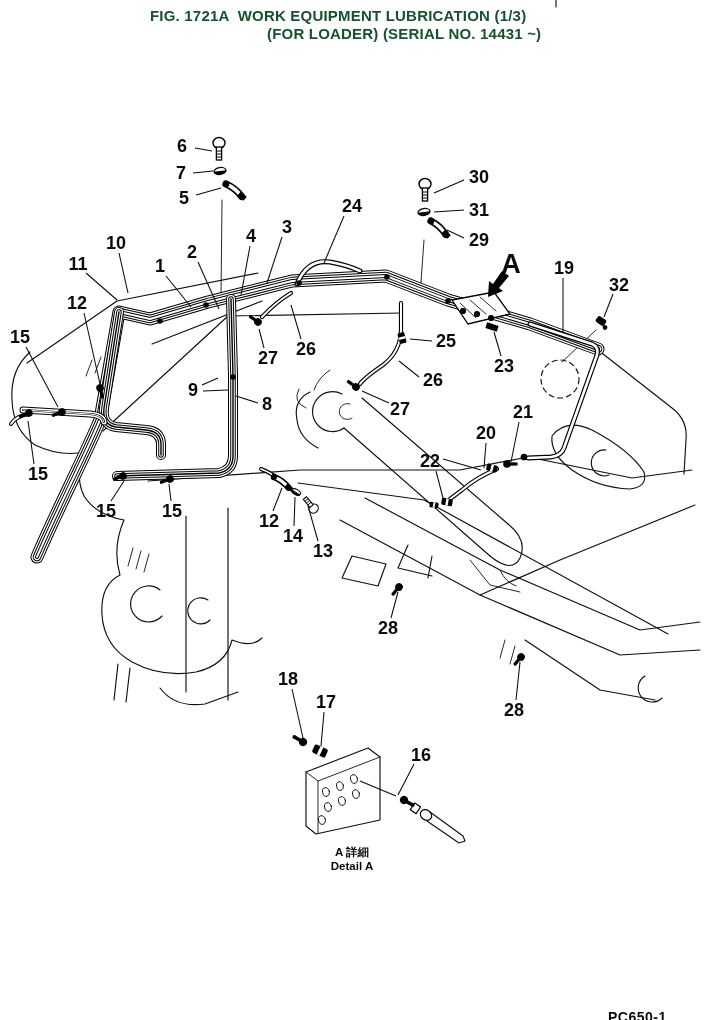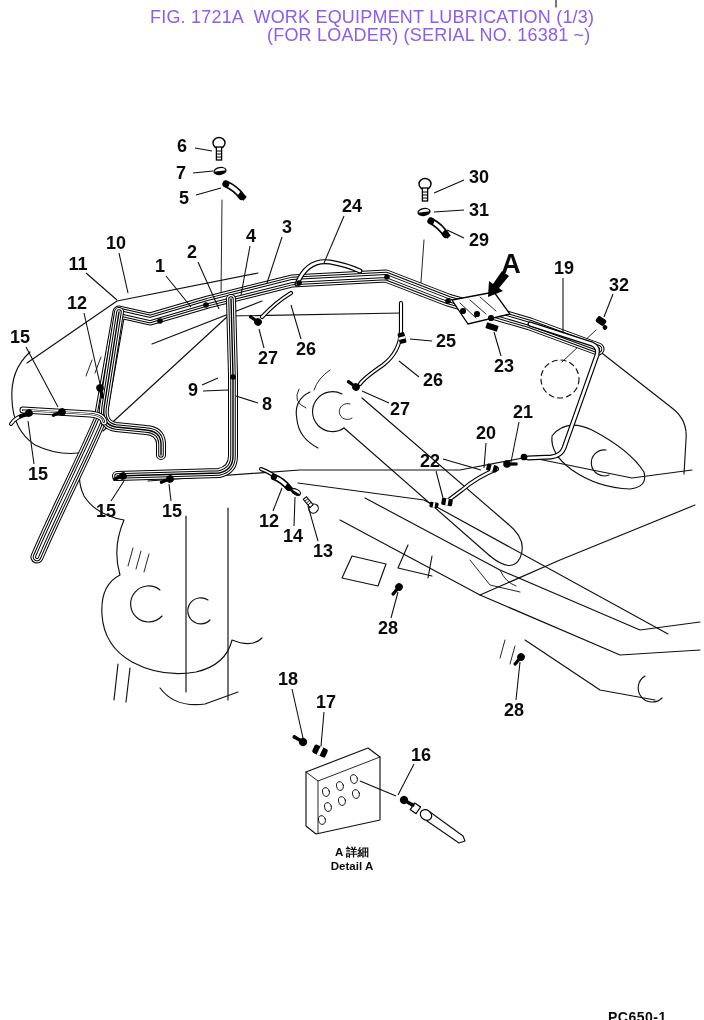--- a/index.html
+++ b/index.html
@@ -2,22 +2,22 @@
 <html><head>
 <meta charset="utf-8">
 <style>
   html,body{margin:0;padding:0;}
   body{
     width:704px;height:1020px;overflow:hidden;position:relative;
     background:#ffffff;color:#000;
     font-family:"Liberation Sans","DejaVu Sans",sans-serif;
   }
   .title-line{
-    position:absolute;font-weight:normal;font-size:18px;letter-spacing:.2px;
-    white-space:pre;color:#8b5cf6;
+    position:absolute;font-weight:bold;font-size:15px;letter-spacing:.2px;
+    white-space:pre;color:#14532d;
   }
   #title1{left:150px;top:7px;}
   #title2{left:267px;top:25px;}
   #footer-code{
     position:absolute;left:608px;top:1009px;font-weight:bold;font-size:14px;
     letter-spacing:.5px;color:#0a0a0a;
   }
   svg{position:absolute;left:0;top:0;}
   .art{stroke:#101010;stroke-width:1.15;fill:none;stroke-linecap:round;stroke-linejoin:round;}
   .art-thin{stroke:#101010;stroke-width:.9;fill:none;stroke-linecap:round;}
@@ -35,21 +35,21 @@
   .caption{
     font-family:"Liberation Sans","DejaVu Sans",sans-serif;
     font-weight:bold;font-size:11.5px;fill:#0a0a0a;text-anchor:middle;
   }
   .dashed{stroke-dasharray:5 4;}
 </style>
 </head>
 <body>
 
 <div id="title1" class="title-line">FIG. 1721A  WORK EQUIPMENT LUBRICATION (1/3)</div>
-<div id="title2" class="title-line">(FOR LOADER) (SERIAL NO. 16381 ~)</div>
+<div id="title2" class="title-line">(FOR LOADER) (SERIAL NO. 14431 ~)</div>
 
 <svg width="704" height="1020" viewBox="0 0 704 1020">
   <defs>
     <path id="t-main" d="M37,557 C58,508 84,458 100,420 L119,312 L150,319 L208,302 L292,281 L386,276 L448,300 L530,324 L598,349" fill="none"></path>
     <path id="t-leftvert" d="M119,312 L104,408 Q102,425 116,427 L146,430 Q160,431 161,443 L161,455" fill="none"></path>
     <path id="t-lefthoriz" d="M23,410 L90,414 Q103,415 104,422" fill="none"></path>
     <path id="t-riser" d="M231,299 L233,376 L233,456 Q233,470 219,473 L117,476" fill="none"></path>
     <path id="t-right19" d="M530,324 L592,344 Q599,347 597,355 L564,448 Q561,456 551,457 L528,458" fill="none"></path>
     <path id="t-loop24" d="M297,284 Q307,259 330,262 Q347,265 360,271" fill="none"></path>
     <path id="h-26ul" d="M291,293 Q276,302 262,317" fill="none"></path>

